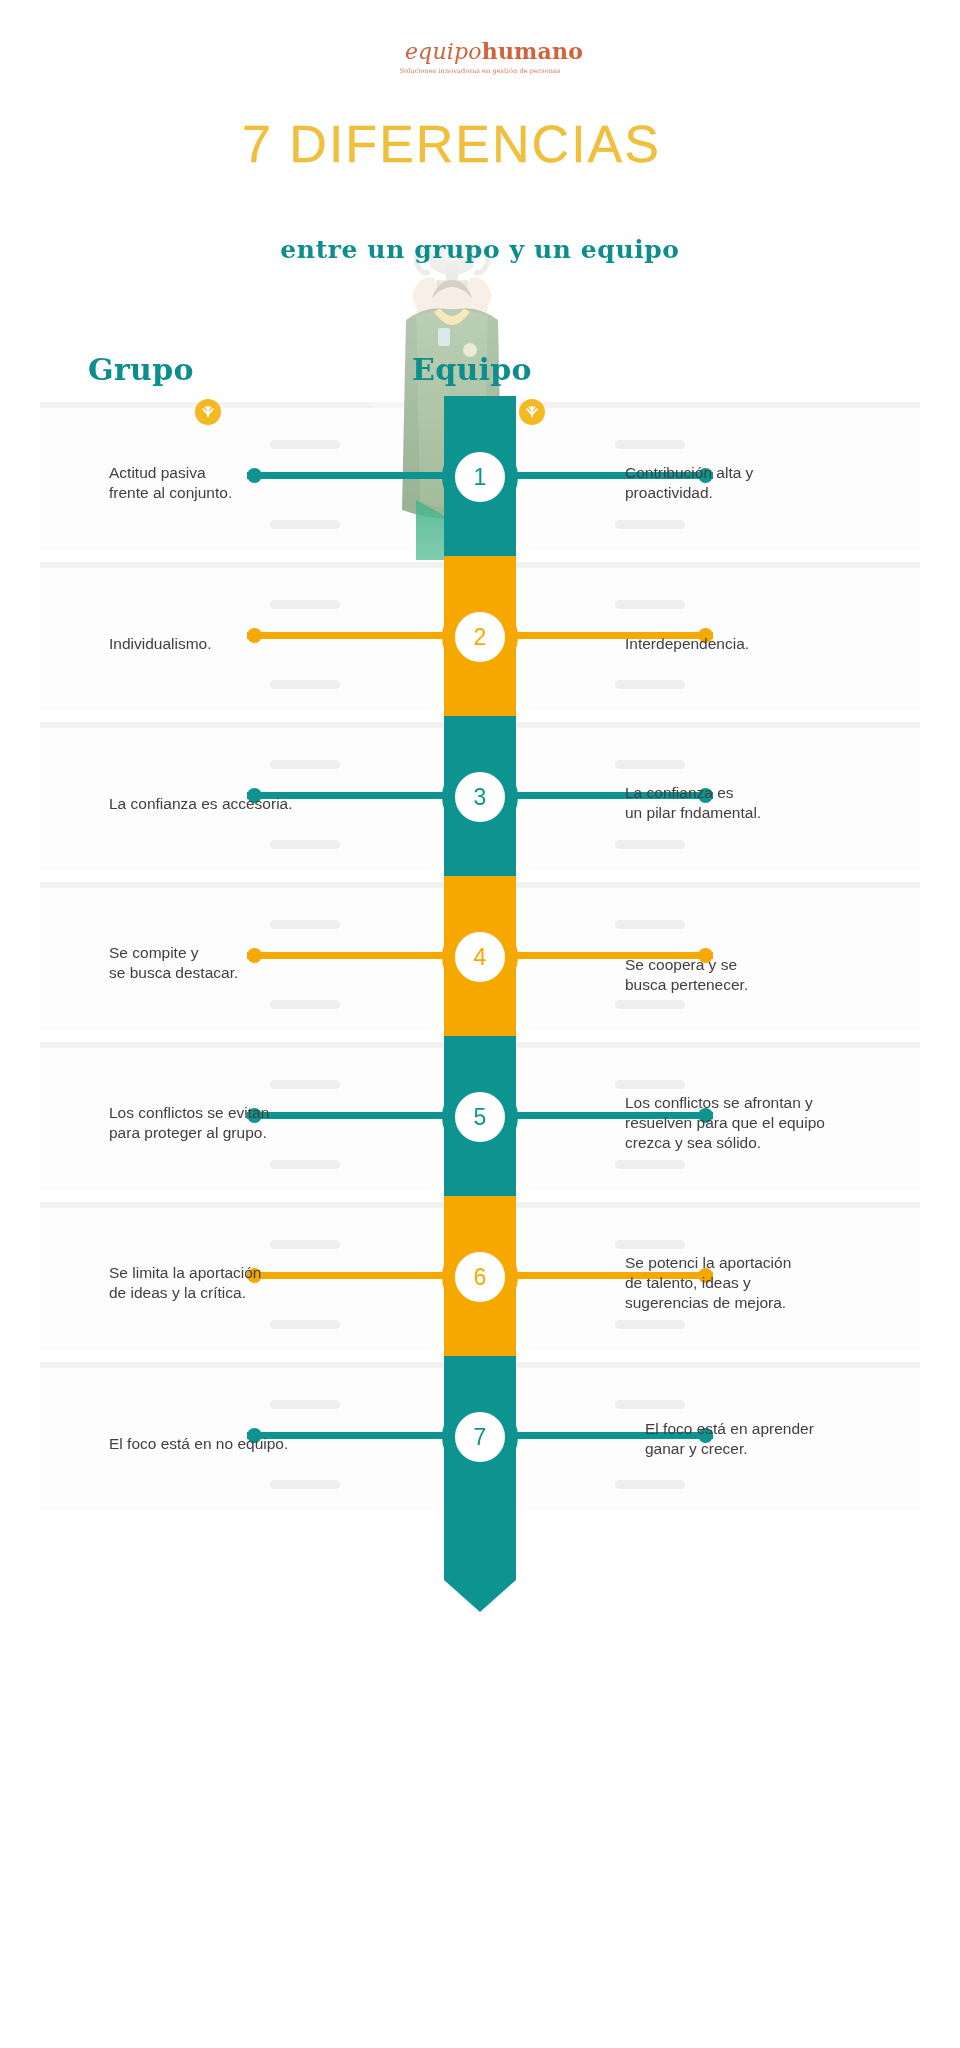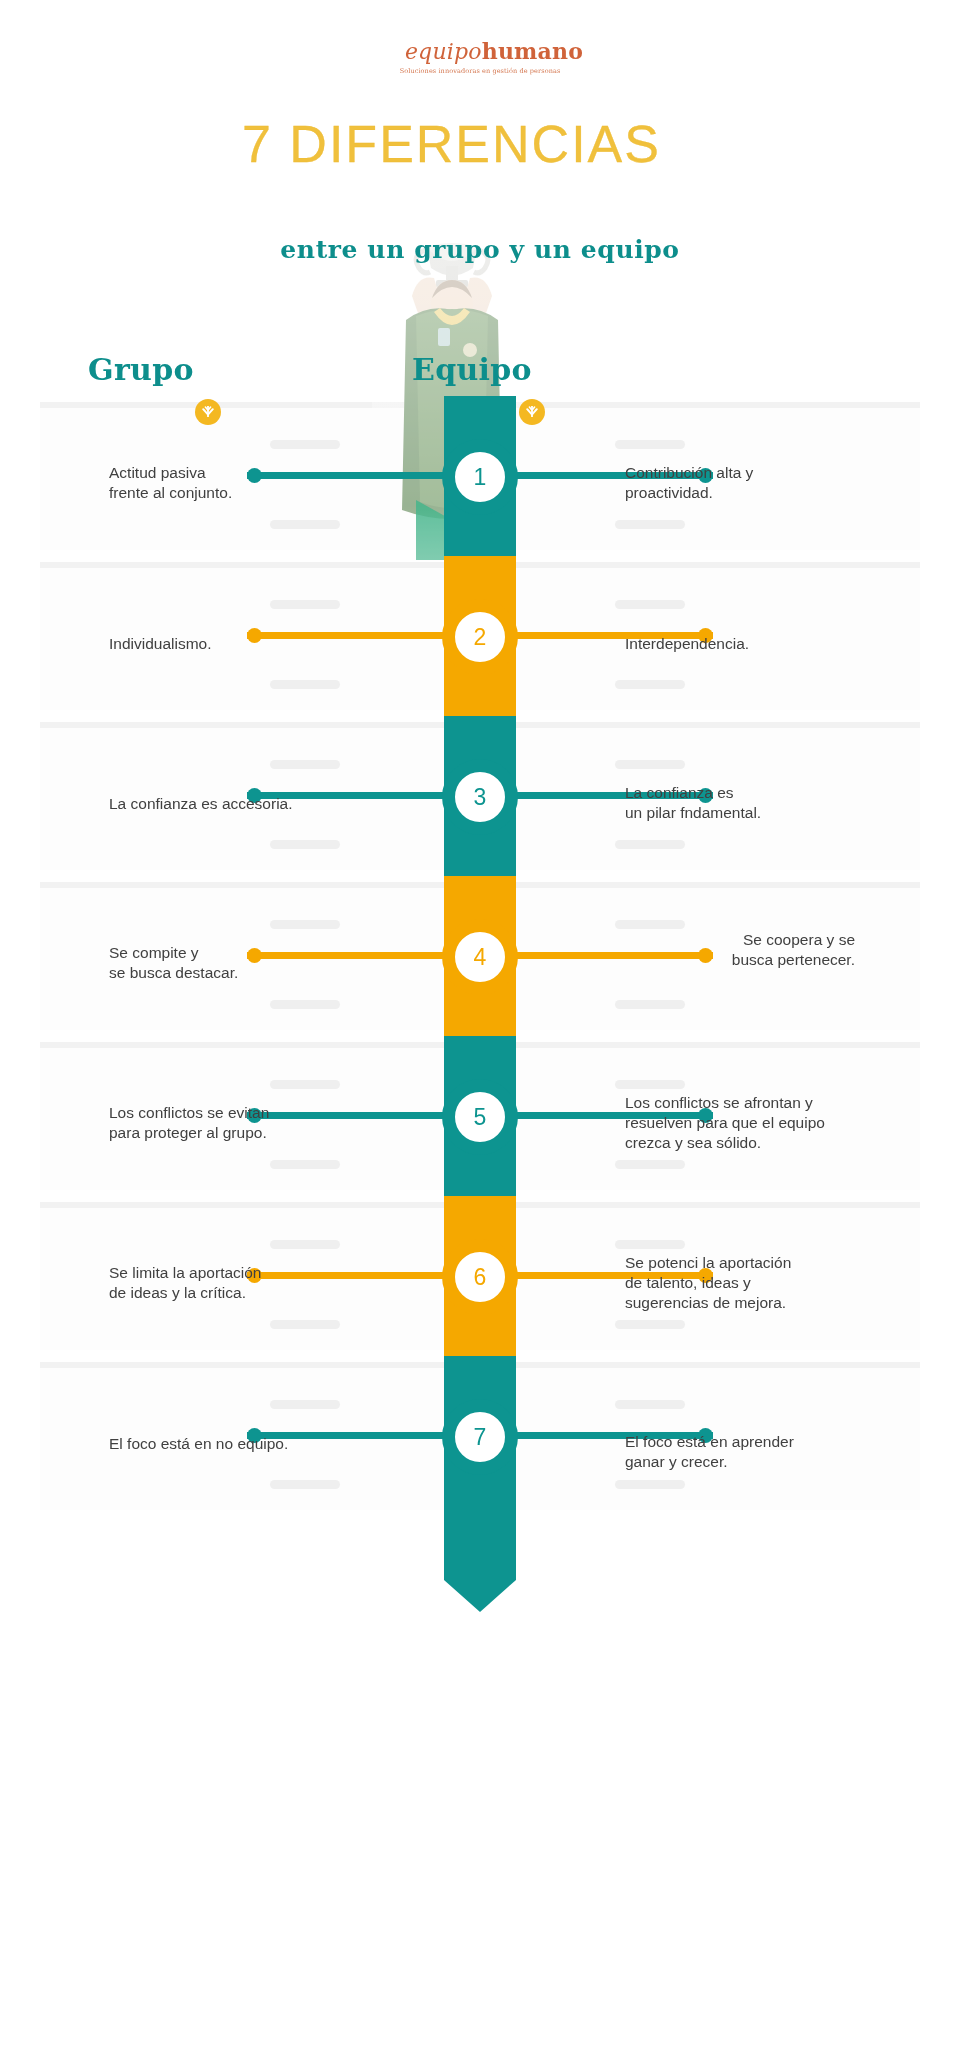--- a/index.html
+++ b/index.html
@@ -241,21 +241,21 @@
         </div>
         <div class="conn right" style="background:#f5a800">
           <span class="dot" style="background:#f5a800"></span>
         </div>
         <div class="node" style="background:#f5a800">
           <div class="node-inner">
             <span class="node-num" style="color:#f5a800">4</span>
           </div>
         </div>
         <div class="txt left" style="top: 67px;">Se compite y<br>se busca destacar.</div>
-        <div class="txt right" style="top: 54px; text-align: right;">Se coopera y se<br>busca pertenecer.</div>
+        <div class="txt right" style="top: 79px;">Se coopera y se<br>busca pertenecer.</div>
       </div>
       <div class="row">
         <div class="card">
           <div class="ph l1"></div>
           <div class="ph l2"></div>
           <div class="ph r1"></div>
           <div class="ph r2"></div>
         </div>
         <div class="band" style="background:#0d9490"></div>
         <div class="conn left" style="background:#0d9490">
@@ -307,21 +307,21 @@
         </div>
         <div class="conn right" style="background:#0d9490">
           <span class="dot" style="background:#0d9490"></span>
         </div>
         <div class="node" style="background:#0d9490">
           <div class="node-inner">
             <span class="node-num" style="color:#0d9490">7</span>
           </div>
         </div>
         <div class="txt left" style="top: 77.5px;">El foco está en no equipo.</div>
-        <div class="txt right" style="top: 76px;">El foco está en aprender<br>ganar y crecer.</div>
+        <div class="txt right" style="top: 63px; margin-left: 20px;">El foco está en aprender<br>ganar y crecer.</div>
       </div>
       <div class="row" style="height: 100px;">
         <div class="tail"><svg width="72" height="100" viewBox="0 0 72 100">
             <path d="M0 0 L72 0 L72 64 L36 96 L0 64 Z" fill="#0d9490"></path>
           </svg></div>
       </div>
     </div>
 
 </div>
 

